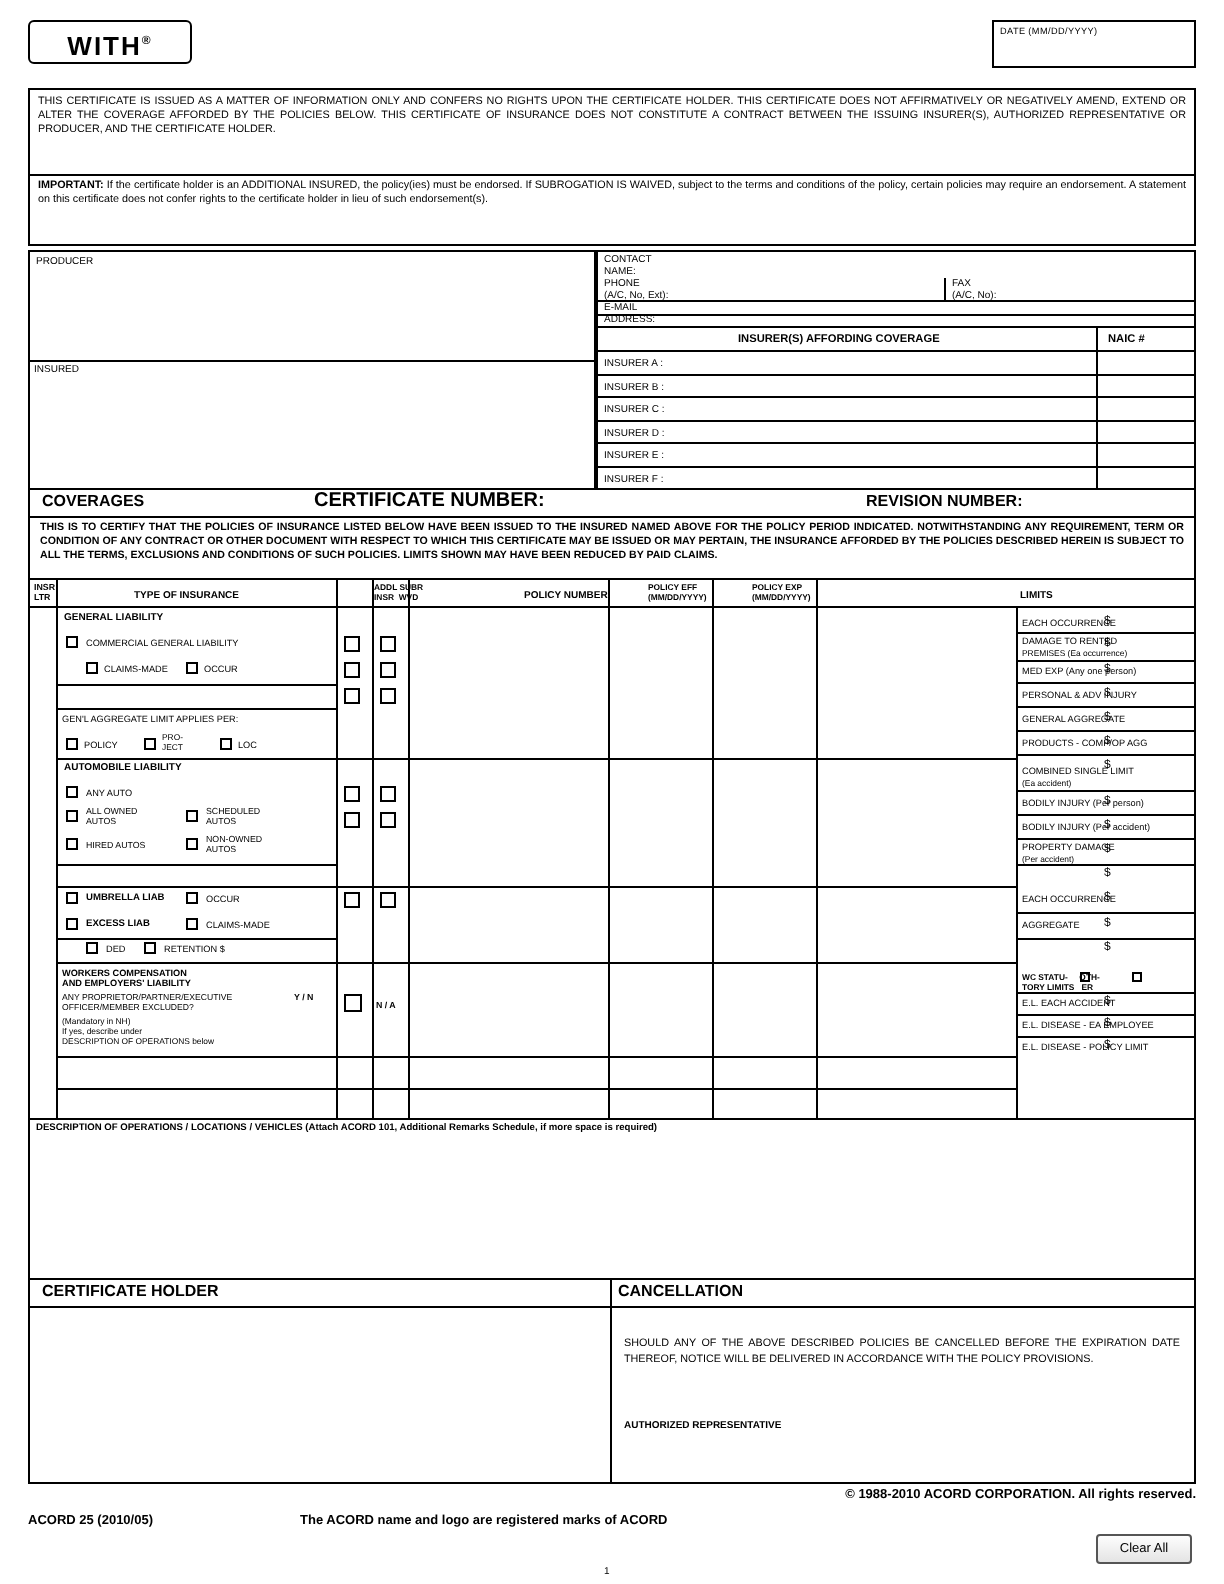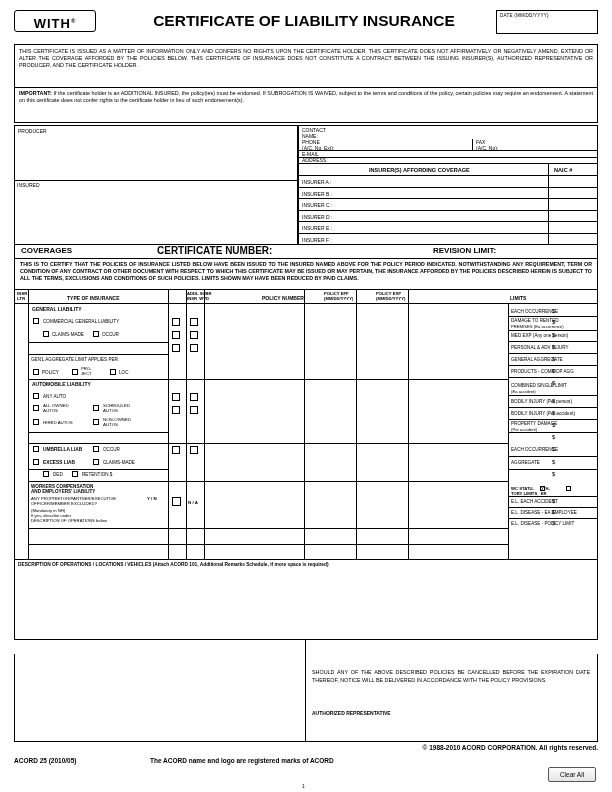--- a/index.html
+++ b/index.html
@@ -124,21 +124,20 @@
 </style>
 </head>
 <body>
 
 <div class="page">
 
   <div class="hdr">
     <div class="acord-logo">
       <span>WITH</span><span class="reg">®</span>
     </div>
-    <div class="doc-title">CERTIFICATE OF LIABILITY INSURANCE</div>
     <div class="date-box">
       <div class="lbl">DATE (MM/DD/YYYY)</div>
     </div>
   </div>
 
   <div class="box" style="left:14px; top:44px; width:584px; height:44px;">
     <div class="t" style="padding:3px 4px 0 4px;">THIS CERTIFICATE IS ISSUED AS A MATTER OF INFORMATION ONLY AND CONFERS NO RIGHTS UPON THE CERTIFICATE HOLDER. THIS CERTIFICATE DOES NOT AFFIRMATIVELY OR NEGATIVELY AMEND, EXTEND OR ALTER THE COVERAGE AFFORDED BY THE POLICIES BELOW. THIS CERTIFICATE OF INSURANCE DOES NOT CONSTITUTE A CONTRACT BETWEEN THE ISSUING INSURER(S), AUTHORIZED REPRESENTATIVE OR PRODUCER, AND THE CERTIFICATE HOLDER.</div>
   </div>
   <div class="box" style="left:14px; top:88px; width:584px; height:35px; border-top:none;">
     <div class="t" style="padding:2px 4px 0 4px;">
@@ -192,21 +191,21 @@
   <div class="box" style="left:298px; top:222px; width:300px; height:11.5px; border-top:none;">
     <div class="cell-lbl" style="left:3px; top:3px;">INSURER E :</div>
   </div>
   <div class="box" style="left:298px; top:233.5px; width:300px; height:11.5px; border-top:none;">
     <div class="cell-lbl" style="left:3px; top:3px;">INSURER F :</div>
   </div>
 
   <div class="box" style="left:14px; top:245px; width:584px; height:14px; border-top:none;">
     <div class="cell-lbl b" style="left:6px; top:3px; font-size:8px;">COVERAGES</div>
     <div class="cell-lbl b" style="left:142px; top:3px; font-size:10px;">CERTIFICATE NUMBER:</div>
-    <div class="cell-lbl b" style="left:418px; top:3px; font-size:8px;">REVISION LIMIT:</div>
+    <div class="cell-lbl b" style="left:418px; top:3px; font-size:8px;">REVISION NUMBER:</div>
   </div>
 
   <div class="box" style="left:14px; top:259px; width:584px; height:31px; border-top:none;">
     <div class="t b" style="padding:2px 5px 0 5px; font-size:5.3px; line-height:6.9px;">THIS IS TO CERTIFY THAT THE POLICIES OF INSURANCE LISTED BELOW HAVE BEEN ISSUED TO THE INSURED NAMED ABOVE FOR THE POLICY PERIOD INDICATED. NOTWITHSTANDING ANY REQUIREMENT, TERM OR CONDITION OF ANY CONTRACT OR OTHER DOCUMENT WITH RESPECT TO WHICH THIS CERTIFICATE MAY BE ISSUED OR MAY PERTAIN, THE INSURANCE AFFORDED BY THE POLICIES DESCRIBED HEREIN IS SUBJECT TO ALL THE TERMS, EXCLUSIONS AND CONDITIONS OF SUCH POLICIES. LIMITS SHOWN MAY HAVE BEEN REDUCED BY PAID CLAIMS.</div>
   </div>
 
   <div class="box" style="left:14px; top:290px; width:584px; height:14px; border-top:none;">
     <div class="cell-lbl b" style="left:2px; top:1px; font-size:4.4px; line-height:5px;">INSR<br>LTR</div>
     <div class="cell-lbl b" style="left:52px; top:5px; font-size:5px;">TYPE OF INSURANCE</div>
     <div class="cell-lbl b" style="left:172px; top:1px; font-size:4.2px; line-height:5px;">ADDL SUBR<br>INSR&nbsp;&nbsp;WVD</div>
@@ -352,20 +351,24 @@
   <div class="hline" style="left:508px; top:518px; width:90px;"></div>
   <div class="cell-lbl" style="left:511px; top:521px; font-size:4.6px;">E.L. DISEASE - POLICY LIMIT</div>
   <div class="dollar" style="left:552px; top:520px;">$</div>
 
   <div class="hline" style="left:28px; top:544px; width:480px;"></div>
 
   <div class="box" style="left:14px; top:560px; width:584px; height:80px; border-top:none;">
     <div class="cell-lbl b" style="left:3px; top:2px; font-size:4.8px;">DESCRIPTION OF OPERATIONS / LOCATIONS / VEHICLES  (Attach ACORD 101, Additional Remarks Schedule, if more space is required)</div>
   </div>
 
+  <div class="box" style="left:14px; top:640px; width:584px; height:14px; border-top:none;">
+    <div class="cell-lbl b" style="left:6px; top:3px; font-size:8px;">CERTIFICATE HOLDER</div>
+    <div class="cell-lbl b" style="left:294px; top:3px; font-size:8px;">CANCELLATION</div>
+  </div>
   <div class="box" style="left:14px; top:654px; width:584px; height:88px; border-top:none;"></div>
   <div class="vline" style="left:305px; top:640px; height:102px;"></div>
   <div class="t" style="position:absolute; left:312px; top:668px; width:278px; font-size:5.4px; line-height:8px;">SHOULD ANY OF THE ABOVE DESCRIBED POLICIES BE CANCELLED BEFORE THE EXPIRATION DATE THEREOF, NOTICE WILL BE DELIVERED IN ACCORDANCE WITH THE POLICY PROVISIONS.</div>
   <div class="cell-lbl b" style="left:312px; top:710px; font-size:5px;">AUTHORIZED REPRESENTATIVE</div>
 
   <div class="copyright">© 1988-2010 ACORD CORPORATION.  All rights reserved.</div>
   <div class="footer-left">ACORD 25 (2010/05)</div>
   <div class="footer-mid">The ACORD name and logo are registered marks of ACORD</div>
   <div class="clear-btn">Clear All</div>
   <div class="page-num">1</div>

